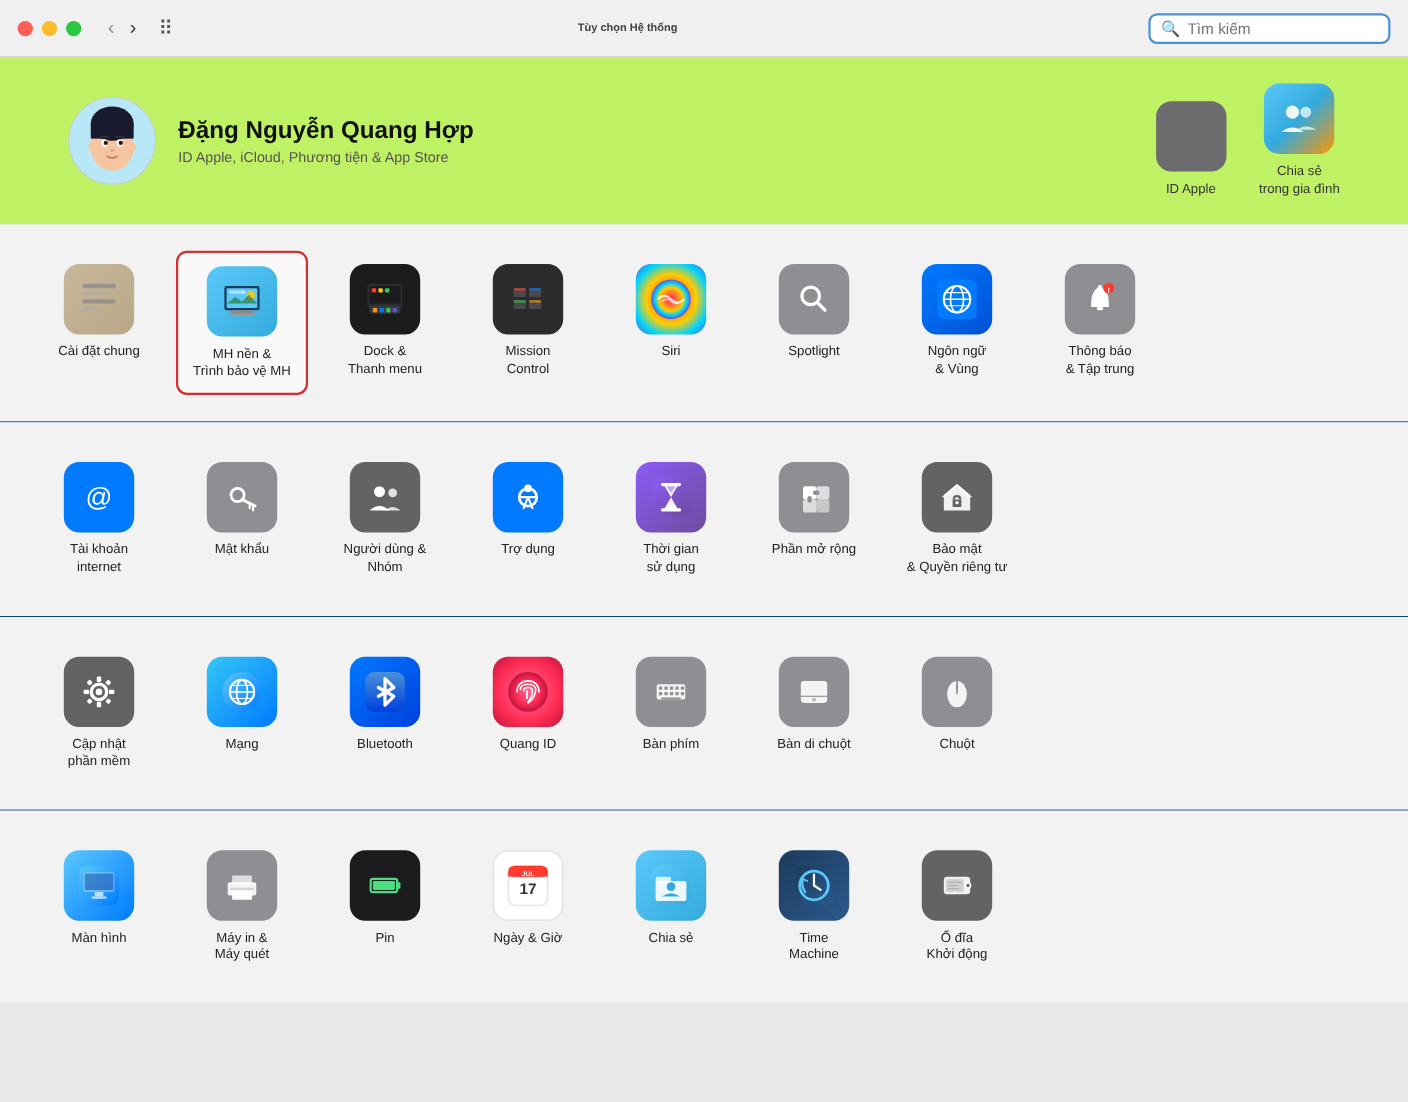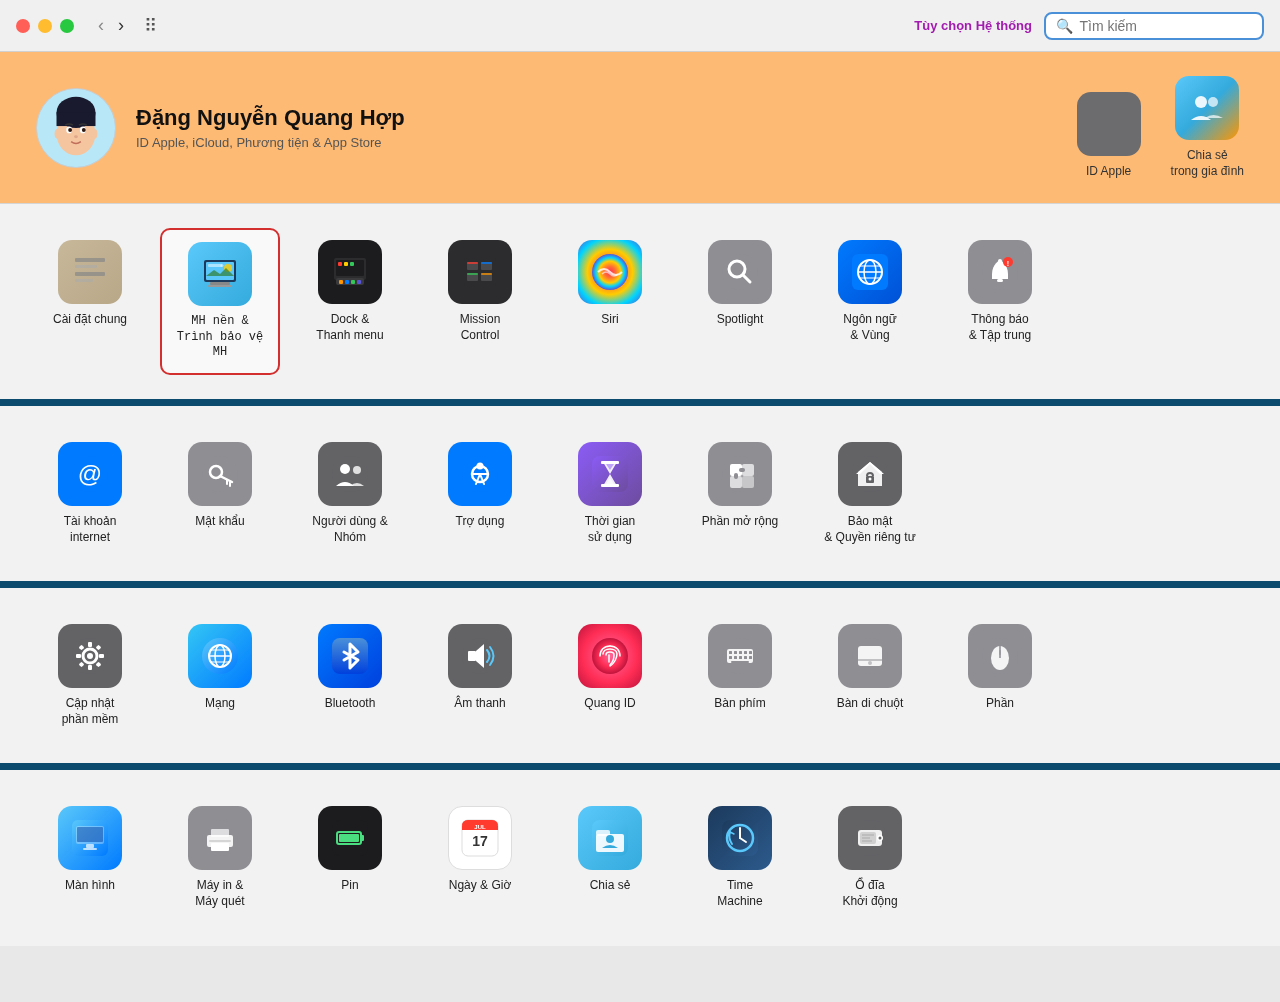--- a/index.html
+++ b/index.html
@@ -43,24 +43,24 @@
       padding: 2px 4px;
     }
     .nav-arrow.active { color: #333; }
     .grid-icon {
       color: #555;
       font-size: 18px;
       margin-left: 4px;
     }
     .titlebar-title {
       flex: 1;
-      text-align: right;
-      font-size: 13px;
+      text-align: center;
+      font-size: 10px;
       font-weight: 600;
-      color: #a21caf;
+      color: #404040;
       margin-left: -60px;
     }
     .search-box {
       display: flex;
       align-items: center;
       background: white;
       border: 2px solid #4a90d9;
       border-radius: 8px;
       padding: 4px 10px;
       width: 220px;
@@ -74,22 +74,22 @@
       color: #999;
       width: 100%;
     }
     .search-icon-glyph { color: #999; font-size: 14px; }
 
     
     .profile-section {
       display: flex;
       align-items: center;
       justify-content: space-between;
-      padding: 24px 36px;
-      background: #fdba74;
+      padding: 24px 62px;
+      background: #bef264;
       border-bottom: 1px solid #d5d5d5;
     }
     .profile-left {
       display: flex;
       align-items: center;
       gap: 20px;
     }
     .avatar {
       width: 80px;
       height: 80px;
@@ -131,21 +131,21 @@
     .profile-action-label {
       font-size: 12px;
       color: #333;
       text-align: center;
       line-height: 1.3;
     }
 
     
     .settings-section {
       background: #f2f2f2;
-      border-bottom: 7px solid #0c4a6e;
+      border-bottom: 1px solid #0c4a6e;
       padding: 24px 30px;
     }
     .settings-grid {
       display: flex;
       flex-wrap: wrap;
       gap: 10px;
     }
     .settings-item {
       display: flex;
       flex-direction: column;
@@ -153,21 +153,20 @@
       width: 120px;
       padding: 12px 8px;
       border-radius: 10px;
       cursor: pointer;
       gap: 8px;
       transition: background 0.1s;
     }
     .settings-item.selected {
       border: 2px solid #d32f2f;
       background: rgba(255,255,255,0.5);
-      font-family: Liberation Mono, monospace;
     }
     .settings-icon {
       width: 64px;
       height: 64px;
       border-radius: 14px;
       display: flex;
       align-items: center;
       justify-content: center;
       font-size: 32px;
     }
@@ -598,34 +597,20 @@
             </linearGradient>
           </defs>
           <rect x="2" y="2" width="36" height="36" rx="8" fill="url(#btGrad)"></rect>
 
           <path d="M20,8 L20,32 M20,8 L28,16 L14,24 M20,32 L28,24 L14,16" stroke="white" stroke-width="3" stroke-linecap="round" stroke-linejoin="round" fill="none"></path>
         </svg>
       </div>
       <span class="settings-label">Bluetooth</span>
     </div>
 
-    <div class="settings-item">
-      <div class="settings-icon icon-sound">
-        <svg width="40" height="40" viewBox="0 0 40 40">
-          <circle cx="20" cy="20" r="18" fill="#636366"></circle>
-
-          <rect x="8" y="15" width="8" height="10" rx="1" fill="white"></rect>
-          <path d="M16,15 L24,8 L24,32 L16,25 Z" fill="white"></path>
-
-          <path d="M27,14 Q32,20 27,26" stroke="#5ac8fa" stroke-width="2" fill="none" stroke-linecap="round"></path>
-          <path d="M30,11 Q37,20 30,29" stroke="#5ac8fa" stroke-width="2" fill="none" stroke-linecap="round"></path>
-        </svg>
-      </div>
-      <span class="settings-label">Âm thanh</span>
-    </div>
 
     <div class="settings-item">
       <div class="settings-icon icon-touchid">
         <svg width="40" height="40" viewBox="0 0 40 40">
           <defs>
             <radialGradient id="tidGrad" cx="50%" cy="50%" r="50%">
               <stop offset="0%" stop-color="#ff6b9d"></stop>
               <stop offset="60%" stop-color="#ff2d55"></stop>
               <stop offset="100%" stop-color="#c0143c"></stop>
             </radialGradient>
@@ -683,21 +668,21 @@
       <div class="settings-icon icon-mouse">
         <svg width="40" height="40" viewBox="0 0 40 40">
           <circle cx="20" cy="20" r="18" fill="#8e8e93"></circle>
 
           <ellipse cx="20" cy="22" rx="9" ry="12" fill="white" opacity="0.9"></ellipse>
           <line x1="20" y1="10" x2="20" y2="22" stroke="#8e8e93" stroke-width="1.5"></line>
 
           <rect x="19" y="14" width="2" height="5" rx="1" fill="#8e8e93" opacity="0.5"></rect>
         </svg>
       </div>
-      <span class="settings-label">Phần</span>
+      <span class="settings-label">Chuột</span>
     </div>
 
   </div>
 </div>
 
 <div class="settings-section" style="border-bottom: none;">
   <div class="settings-grid">
 
     <div class="settings-item">
       <div class="settings-icon icon-display">

